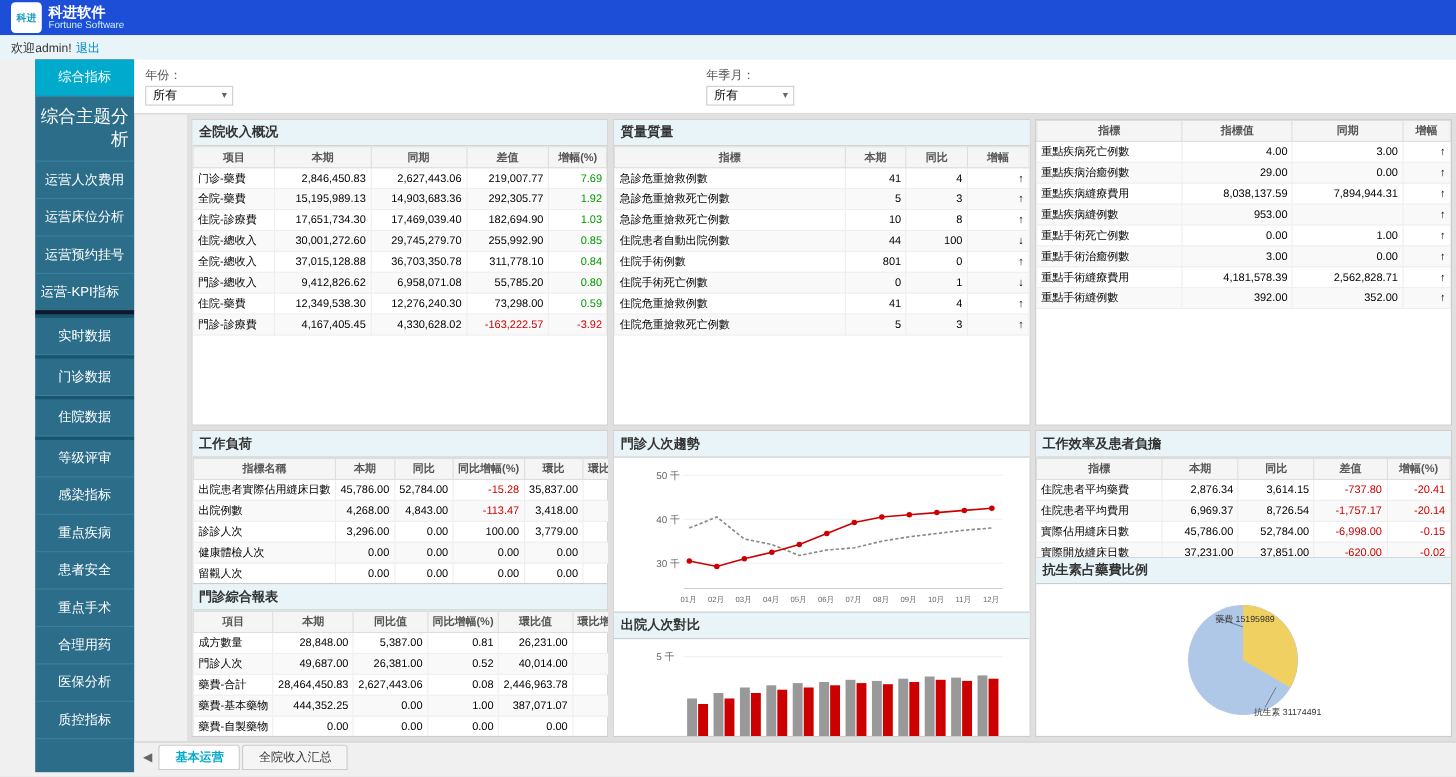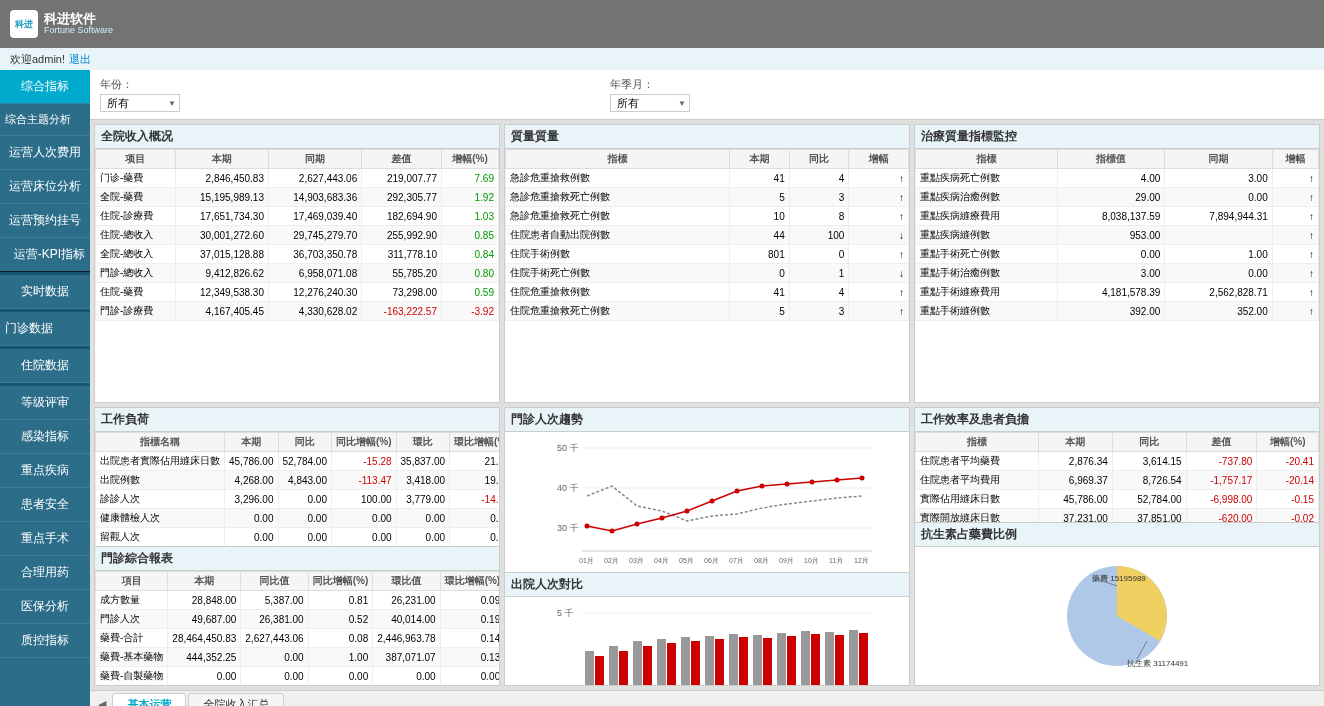--- a/index.html
+++ b/index.html
@@ -10,48 +10,48 @@
     th { background: #f5f5f5; padding: 2px 4px; text-align: center; border: 1px solid #ddd; font-weight: bold; color: #555; white-space: nowrap; }
     td { padding: 2px 4px; border: 1px solid #eee; text-align: right; white-space: nowrap; }
     td:first-child { text-align: left; }
     tr:nth-child(even) { background: #f9f9f9; }
 
     svg text { font-family: 'Microsoft YaHei', Arial, sans-serif; }
   </style>
 </head>
 <body>
 
-<div style="background:#737373;height:48px;display:flex;align-items:center;padding:0 10px;">
+<div style="background:#1d4ed8;height:32px;display:flex;align-items:center;padding:0 10px;">
   <div style="display:flex;align-items:center;gap:6px;">
     <div style="width:28px;height:28px;background:white;border-radius:4px;display:flex;align-items:center;justify-content:center;font-size:9px;font-weight:bold;color:#1a9abf;">科进</div>
     <div style="display:flex;flex-direction:column;line-height:1.1;">
       <span style="color:white;font-size:13px;font-weight:bold;">科进软件</span>
       <span style="color:#cceeff;font-size:9px;">Fortune Software</span>
     </div>
   </div>
 </div>
 
 <div style="background:#e8f4f8;height:22px;display:flex;align-items:center;padding:0 10px;font-size:11px;color:#333;gap:4px;">
   <span>欢迎admin!</span>
   <a style="color:#0088cc;text-decoration:none;cursor:pointer;">退出</a>
 </div>
 
-<div style="display:flex;height:648px;">
+<div style="display:flex;height:648px;padding-left:32px;">
 
   <div style="width:90px;background:#2c6e8a;display:flex;flex-direction:column;overflow:hidden;">
     <div style="color:white;text-align:center;padding:8px 5px;cursor:pointer;font-size:12px;background:#00aacc;border-bottom:1px solid #3a7fa0;">综合指标</div>
-    <div style="color:white;text-align:left;padding:8px 5px;cursor:pointer;font-size:11px;border-bottom:1px solid #3a7fa0;">综合主题分析</div>
+    <div style="color:white;text-align:right;padding:8px 5px;cursor:pointer;font-size:16px;border-bottom:1px solid #3a7fa0;">综合主题分析</div>
     <div style="color:white;text-align:center;padding:8px 5px;cursor:pointer;font-size:12px;border-bottom:1px solid #3a7fa0;">运营人次费用</div>
     <div style="color:white;text-align:center;padding:8px 5px;cursor:pointer;font-size:12px;border-bottom:1px solid #3a7fa0;">运营床位分析</div>
     <div style="color:#ffffff;text-align:center;padding:8px 5px;cursor:pointer;font-size:12px;border-bottom:1px solid #3a7fa0;">运营预约挂号</div>
-    <div style="color:white;text-align:right;padding:8px 5px;cursor:pointer;font-size:12px;border-bottom:1px solid #0f172a;">运营-KPI指标</div>
+    <div style="color:white;text-align:left;padding:8px 5px;cursor:pointer;font-size:12px;border-bottom:4px solid #0f172a;">运营-KPI指标</div>
     <div style="height:3px;background:#1a5570;"></div>
     <div style="color:white;text-align:center;padding:8px 5px;cursor:pointer;font-size:12px;border-bottom:1px solid #3a7fa0;">实时数据</div>
     <div style="height:3px;background:#1a5570;"></div>
-    <div style="color:white;padding:8px 5px;cursor:pointer;font-size:12px;border-bottom:1px solid #3a7fa0;">门诊数据</div>
+    <div style="color:white;text-align:center;padding:8px 5px;cursor:pointer;font-size:12px;border-bottom:1px solid #3a7fa0;">门诊数据</div>
     <div style="height:3px;background:#1a5570;"></div>
     <div style="color:white;text-align:center;padding:8px 5px;cursor:pointer;font-size:12px;border-bottom:1px solid #3a7fa0;">住院数据</div>
     <div style="height:3px;background:#1a5570;"></div>
     <div style="color:white;text-align:center;padding:8px 5px;cursor:pointer;font-size:12px;border-bottom:1px solid #3a7fa0;">等级评审</div>
     <div style="color:white;text-align:center;padding:8px 5px;cursor:pointer;font-size:12px;border-bottom:1px solid #3a7fa0;">感染指标</div>
     <div style="color:white;text-align:center;padding:8px 5px;cursor:pointer;font-size:12px;border-bottom:1px solid #3a7fa0;">重点疾病</div>
     <div style="color:white;text-align:center;padding:8px 5px;cursor:pointer;font-size:12px;border-bottom:1px solid #3a7fa0;">患者安全</div>
     <div style="color:white;text-align:center;padding:8px 5px;cursor:pointer;font-size:12px;border-bottom:1px solid #3a7fa0;">重点手术</div>
     <div style="color:white;text-align:center;padding:8px 5px;cursor:pointer;font-size:12px;border-bottom:1px solid #3a7fa0;">合理用药</div>
     <div style="color:white;text-align:center;padding:8px 5px;cursor:pointer;font-size:12px;border-bottom:1px solid #3a7fa0;">医保分析</div>
@@ -70,21 +70,21 @@
       </div>
       <div style="display:flex;flex-direction:column;gap:2px;margin-left:400px;">
         <span style="font-size:11px;color:#555;">年季月：</span>
         <div style="position:relative;display:inline-block;">
           <select style="border:1px solid #ccc;padding:2px 20px 2px 6px;font-size:11px;background:white;min-width:80px;appearance:none;"><option>所有</option></select>
           <span style="position:absolute;right:4px;top:50%;transform:translateY(-50%);font-size:8px;color:#666;pointer-events:none;">▼</span>
         </div>
       </div>
     </div>
 
-    <div style="flex:1;display:grid;grid-template-columns:1fr 1fr 1fr;grid-template-rows:1fr 1fr;overflow:auto;padding:4px;gap:4px;background:#e0e0e0;">
+    <div style="flex:1;display:grid;grid-template-columns:1fr 1fr 1fr;grid-template-rows:1fr 1fr;overflow:auto;padding:4px;gap:4px;background:#e0e0e0;margin-left:48px;">
 
       <div style="background:white;border:1px solid #ccc;overflow:hidden;display:flex;flex-direction:column;">
         <div style="background:#e8f4f8;padding:3px 6px;font-size:12px;font-weight:bold;color:#333;border-bottom:1px solid #ccc;">全院收入概况</div>
         <div style="overflow-y:auto;flex:1;">
           <table>
             <thead>
               <tr>
                 <th>项目</th>
                 <th>本期</th>
                 <th>同期</th>
@@ -214,21 +214,20 @@
                   <td>5</td>
                   <td>3</td>
                   <td>↑</td>
                 </tr>
               </tbody>
           </table>
         </div>
       </div>
 
       <div style="background:white;border:1px solid #ccc;overflow:hidden;display:flex;flex-direction:column;">
-        <div style="background:#e8f4f8;padding:3px 6px;font-size:12px;font-weight:bold;color:#333;border-bottom:1px solid #ccc;">治療質量指標監控</div>
         <div style="overflow-y:auto;flex:1;">
           <table>
             <thead>
               <tr>
                 <th>指標</th>
                 <th>指標值</th>
                 <th>同期</th>
                 <th>增幅</th>
               </tr>
             </thead>

